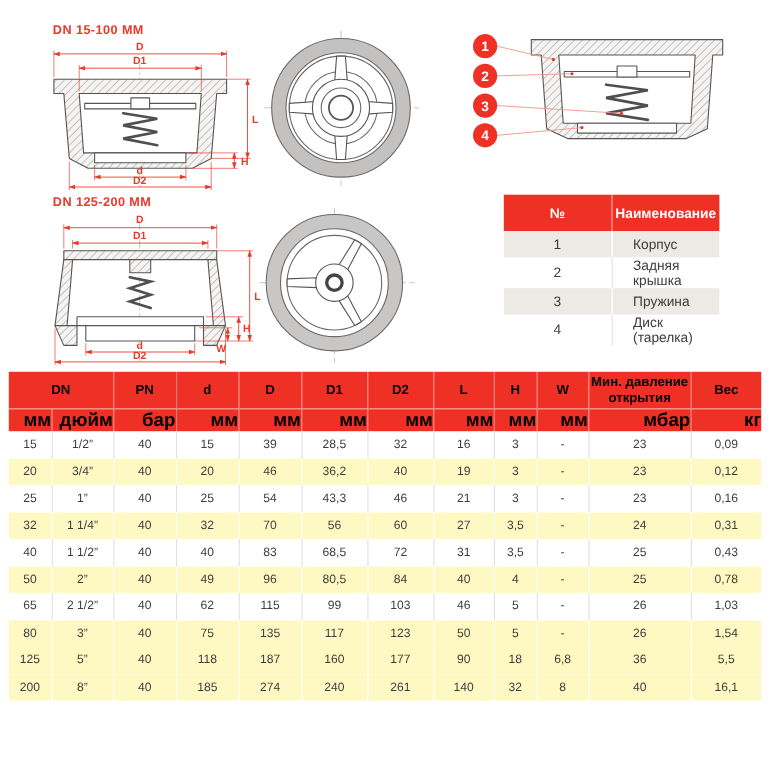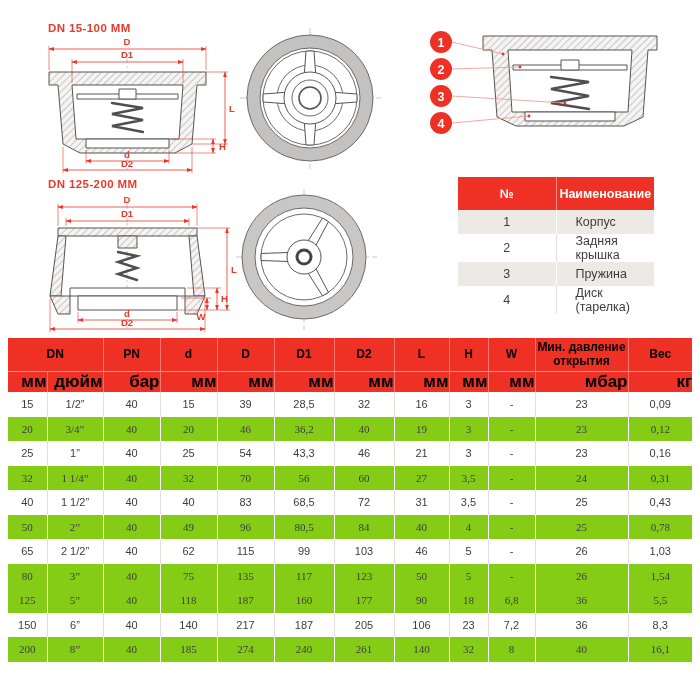--- a/index.html
+++ b/index.html
@@ -33,21 +33,21 @@
   .parts-table tr.beige td.name{border-left:1px solid #ffffff;}
   .parts-table tr.white td.name{border-left:1px solid #e3e0db;}
 
   
   .dim-table{position:absolute;left:8px;top:338px;width:684px;border-collapse:collapse;table-layout:fixed;}
   .dim-table th{background:#ee3124;color:#000000;font-weight:bold;padding:0;}
   .dim-table thead tr.labels th{height:33px;font-size:12px;line-height:1.12;}
   .dim-table thead tr.units th{height:19px;font-size:17px;border-top:1px solid rgba(255,255,255,.5);text-align:right;}
   .dim-table thead th + th{border-left:1px solid rgba(255,255,255,.35);margin-top:40px;}
   .dim-table td{height:24.5px;font-size:11px;text-align:center;padding:0;color:#3e3d3c;}
-  .dim-table tr.beige{background:#84cc16;font-family:Liberation Serif, serif;}
+  .dim-table tr.beige{background:#fef9c3;}
   .dim-table tr.beige td + td{border-left:1px solid #ffffff;}
   .dim-table tr.white td + td{border-left:1px solid #e3e0db;}
 </style>
 </head>
 <body>
 
 <div id="screen">
 
   <div class="sec-title" style="left:48px;top:22px">DN 15-100 MM</div>
   <div class="sec-title" style="left:48px;top:178px">DN 125-200 MM</div>
@@ -403,34 +403,20 @@
           <td>118</td>
           <td>187</td>
           <td>160</td>
           <td>177</td>
           <td>90</td>
           <td>18</td>
           <td>6,8</td>
           <td>36</td>
           <td>5,5</td>
         </tr>
-        <tr class="white">
-          <td>150</td>
-          <td>6”</td>
-          <td>40</td>
-          <td>140</td>
-          <td>217</td>
-          <td>187</td>
-          <td>205</td>
-          <td>106</td>
-          <td>23</td>
-          <td>7,2</td>
-          <td>36</td>
-          <td>8,3</td>
-        </tr>
         <tr class="beige">
           <td>200</td>
           <td>8”</td>
           <td>40</td>
           <td>185</td>
           <td>274</td>
           <td>240</td>
           <td>261</td>
           <td>140</td>
           <td>32</td>

